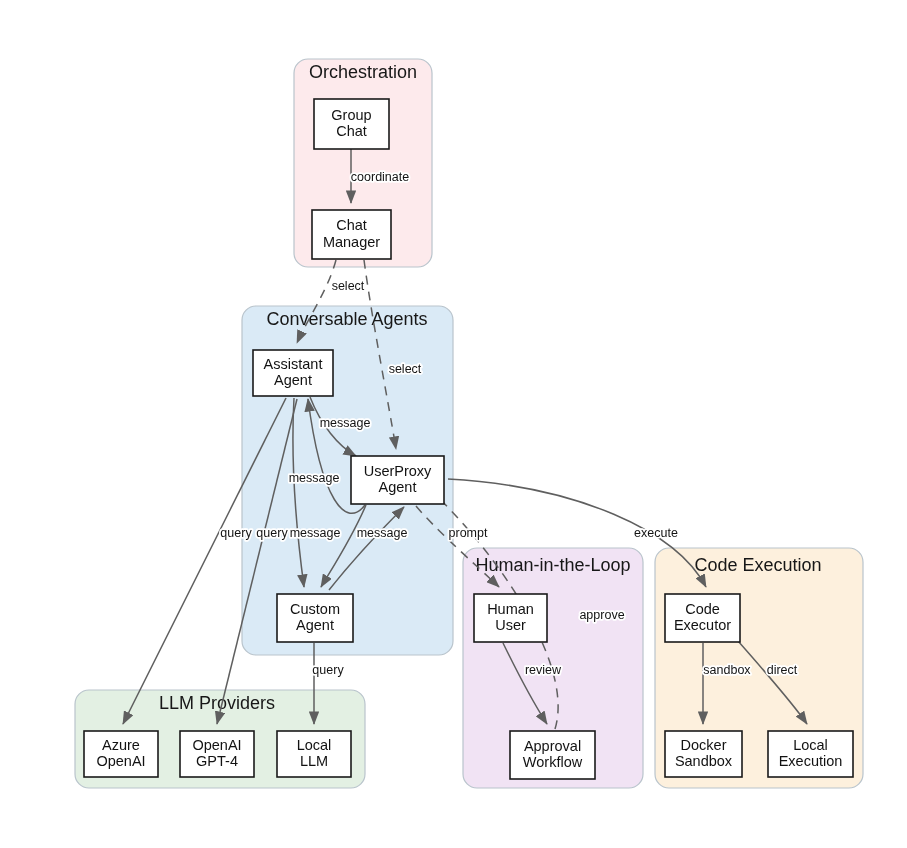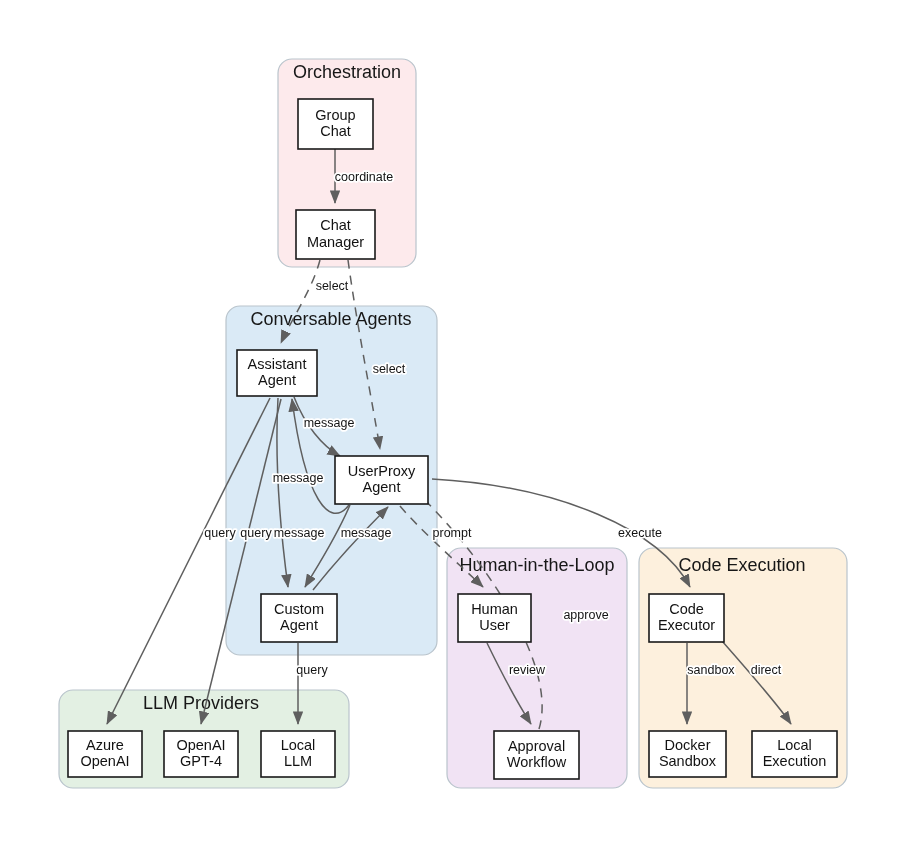--- a/index.html
+++ b/index.html
@@ -9,21 +9,21 @@
   }
   body {
     width: 907px;
     height: 848px;
     font-family: "Liberation Sans", sans-serif;
     position: relative;
     overflow: hidden;
   }
   #diagram-root {
     position: absolute;
-    left: 0;
+    left: 16px;
     top: 0;
     width: 733px;
     height: 848px;
   }
   svg#diagram {
     display: block;
     width: 907px;
     height: 848px;
   }
   .cluster-rect {

